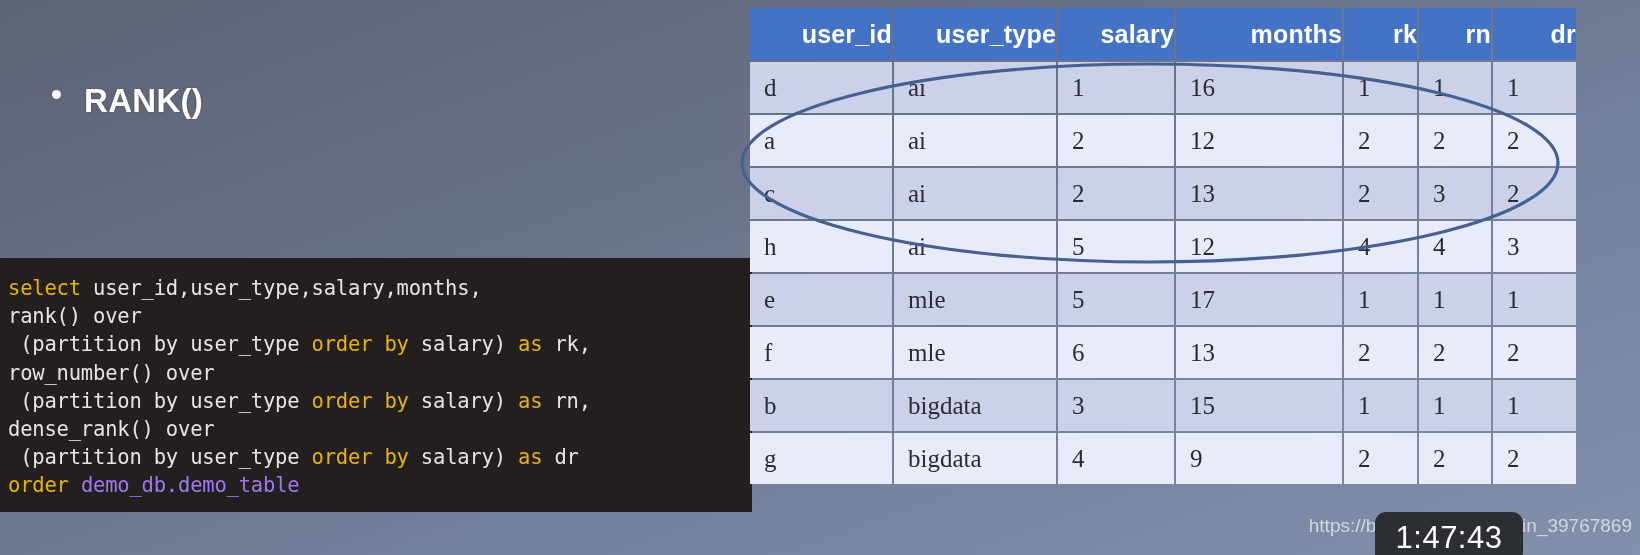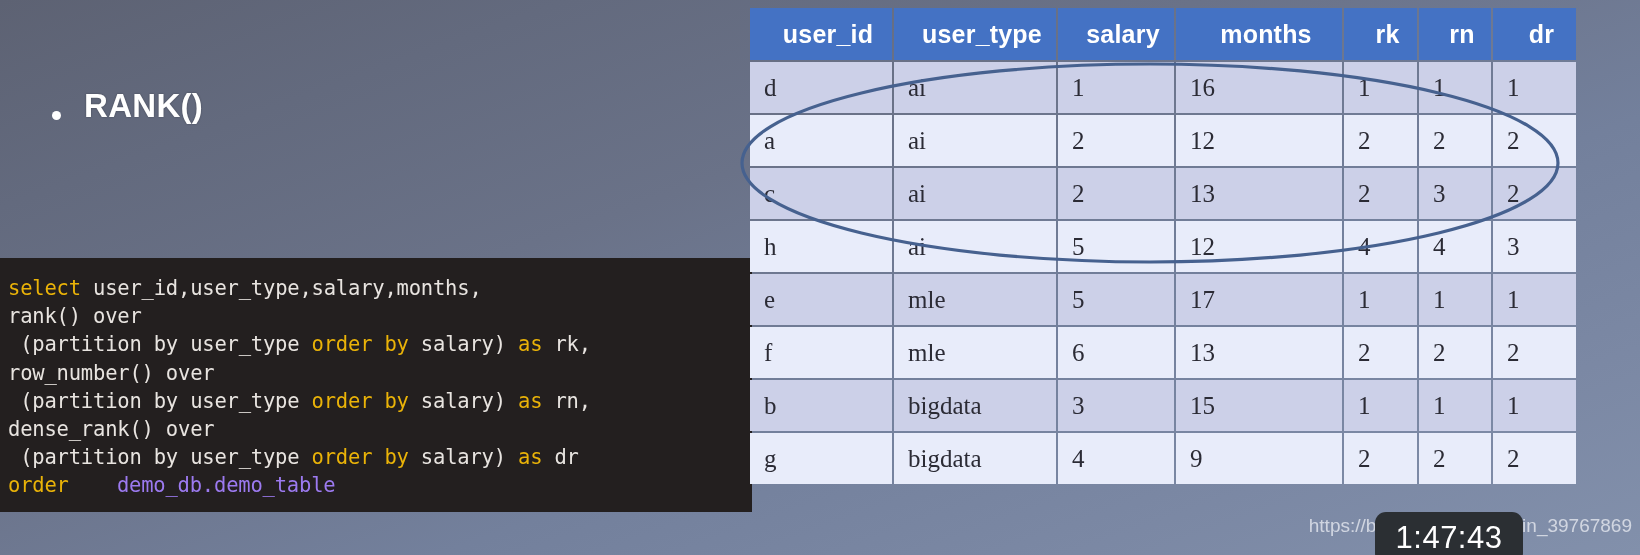--- a/index.html
+++ b/index.html
@@ -21,21 +21,21 @@
     position: absolute;
     left: 52px;
     top: 82px;
     width: 640px;
     list-style: none;
     margin: 0;
     padding: 0;
   }
   .bullet-row {
     display: flex;
-    align-items: flex-end;
+    align-items: flex-start;
     height: 43px;
   }
   .bullet-dot {
     width: 32px;
     flex: 0 0 32px;
     text-align: left;
     color: #ffffff;
     font-size: 22px;
     line-height: 1;
   }
@@ -86,42 +86,42 @@
   #code-block pre {
     margin: 0;
     font-family: "DejaVu Sans Mono", "Liberation Mono", monospace;
     font-size: 20.5px;
     line-height: 28.2px;
     color: #e8e4e0;
     white-space: pre;
     letter-spacing: -0.2px;
   }
   .kw   { color: #eab308; }
-  .tbl  { color: #9c7af0; margin-left: 36px; }
+  .tbl  { color: #9c7af0; }
 
   
   #result-table-wrap {
     position: absolute;
     left: 748px;
     top: 6px;
     width: 814px;
   }
   table#result-table {
     border-collapse: separate;
     border-spacing: 2px;
     width: 814px;
     table-layout: fixed;
     background: transparent;
   }
   table#result-table th {
     background: #4472c4;
     color: #ffffff;
     font-size: 25px;
     font-weight: 700;
-    text-align: center;
+    text-align: right;
     padding: 8px 0 8px 14px;
     height: 36px;
     border: 0;
     letter-spacing: 0.2px;
     white-space: nowrap;
   }
   table#result-table td {
     font-size: 25px;
     color: #2b2b35;
     text-align: left;

